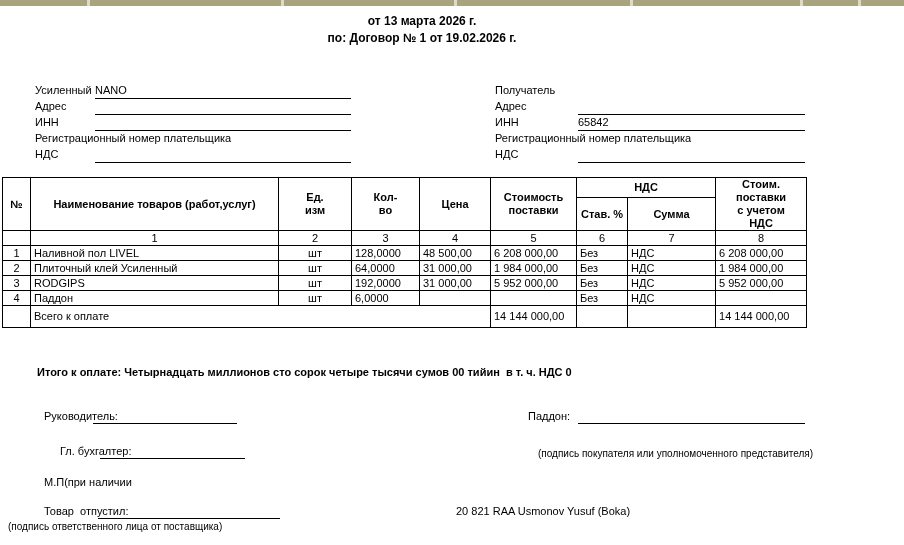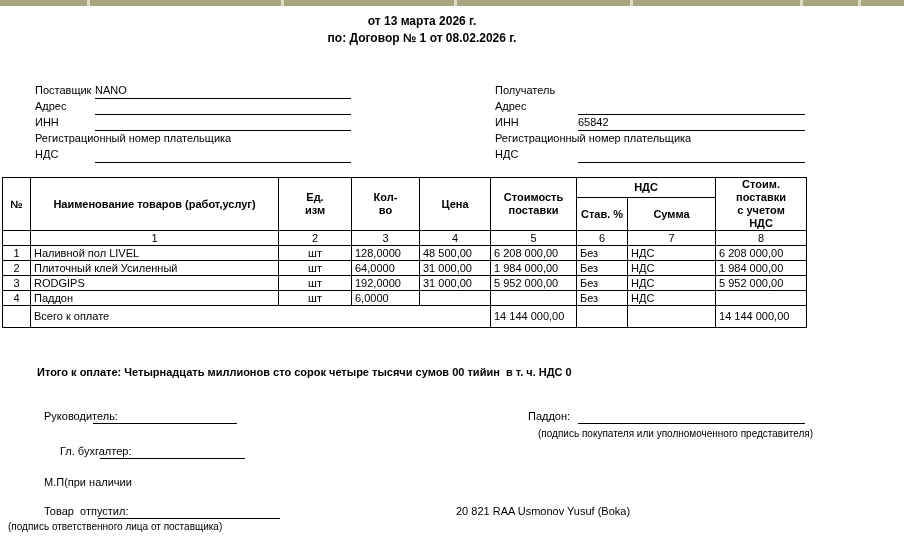--- a/index.html
+++ b/index.html
@@ -40,24 +40,24 @@
     <div class="sep" style="left:87px"></div>
     <div class="sep" style="left:281px"></div>
     <div class="sep" style="left:454px"></div>
     <div class="sep" style="left:630px"></div>
     <div class="sep" style="left:800px"></div>
     <div class="sep" style="left:858px"></div>
   </div>
 
   <div class="title">
     <div>от 13 марта 2026 г.</div>
-    <div>по: Договор № 1 от 08.02.2026 г.</div>
+    <div>по: Договор № 1 от 19.02.2026 г.</div>
   </div>
 
-  <span class="flabel" style="left:35px;top:84px">Поставщик</span>
+  <span class="flabel" style="left:35px;top:84px">Усиленный</span>
   <span class="fline" style="left:95px;top:84px;width:256px">NANO</span>
   <span class="flabel" style="left:35px;top:100px">Адрес</span>
   <span class="fline" style="left:95px;top:100px;width:256px"></span>
   <span class="flabel" style="left:35px;top:116px">ИНН</span>
   <span class="fline" style="left:95px;top:116px;width:256px"></span>
   <span class="flabel" style="left:35px;top:132px">Регистрационный номер плательщика</span>
   <span class="flabel" style="left:35px;top:148px">НДС</span>
   <span class="fline" style="left:95px;top:148px;width:256px"></span>
 
   <span class="flabel" style="left:495px;top:84px">Получатель</span>
@@ -177,17 +177,17 @@
   <span class="sigline" style="left:100px;top:445px;width:145px"></span>
 
   <span class="sig" style="left:8px;top:476px">М.П(при наличии</span>
 
   <span class="sig" style="left:8px;top:505px">Товар  отпустил:</span>
   <span class="sigline" style="left:98px;top:505px;width:182px"></span>
   <span class="note" style="left:8px;top:521px">(подпись ответственного лица от поставщика)</span>
 
   <span class="sig" style="left:492px;top:410px">Паддон:</span>
   <span class="sigline" style="left:578px;top:410px;width:227px"></span>
-  <span class="note" style="left:538px;top:428px">(подпись покупателя или уполномоченного представителя)</span>
+  <span class="note" style="left:538px;top:448px">(подпись покупателя или уполномоченного представителя)</span>
 
   <span class="sig" style="left:420px;top:505px">20 821 RAA Usmonov Yusuf (Boka)</span>
 
 </div>
 
 </body></html>

